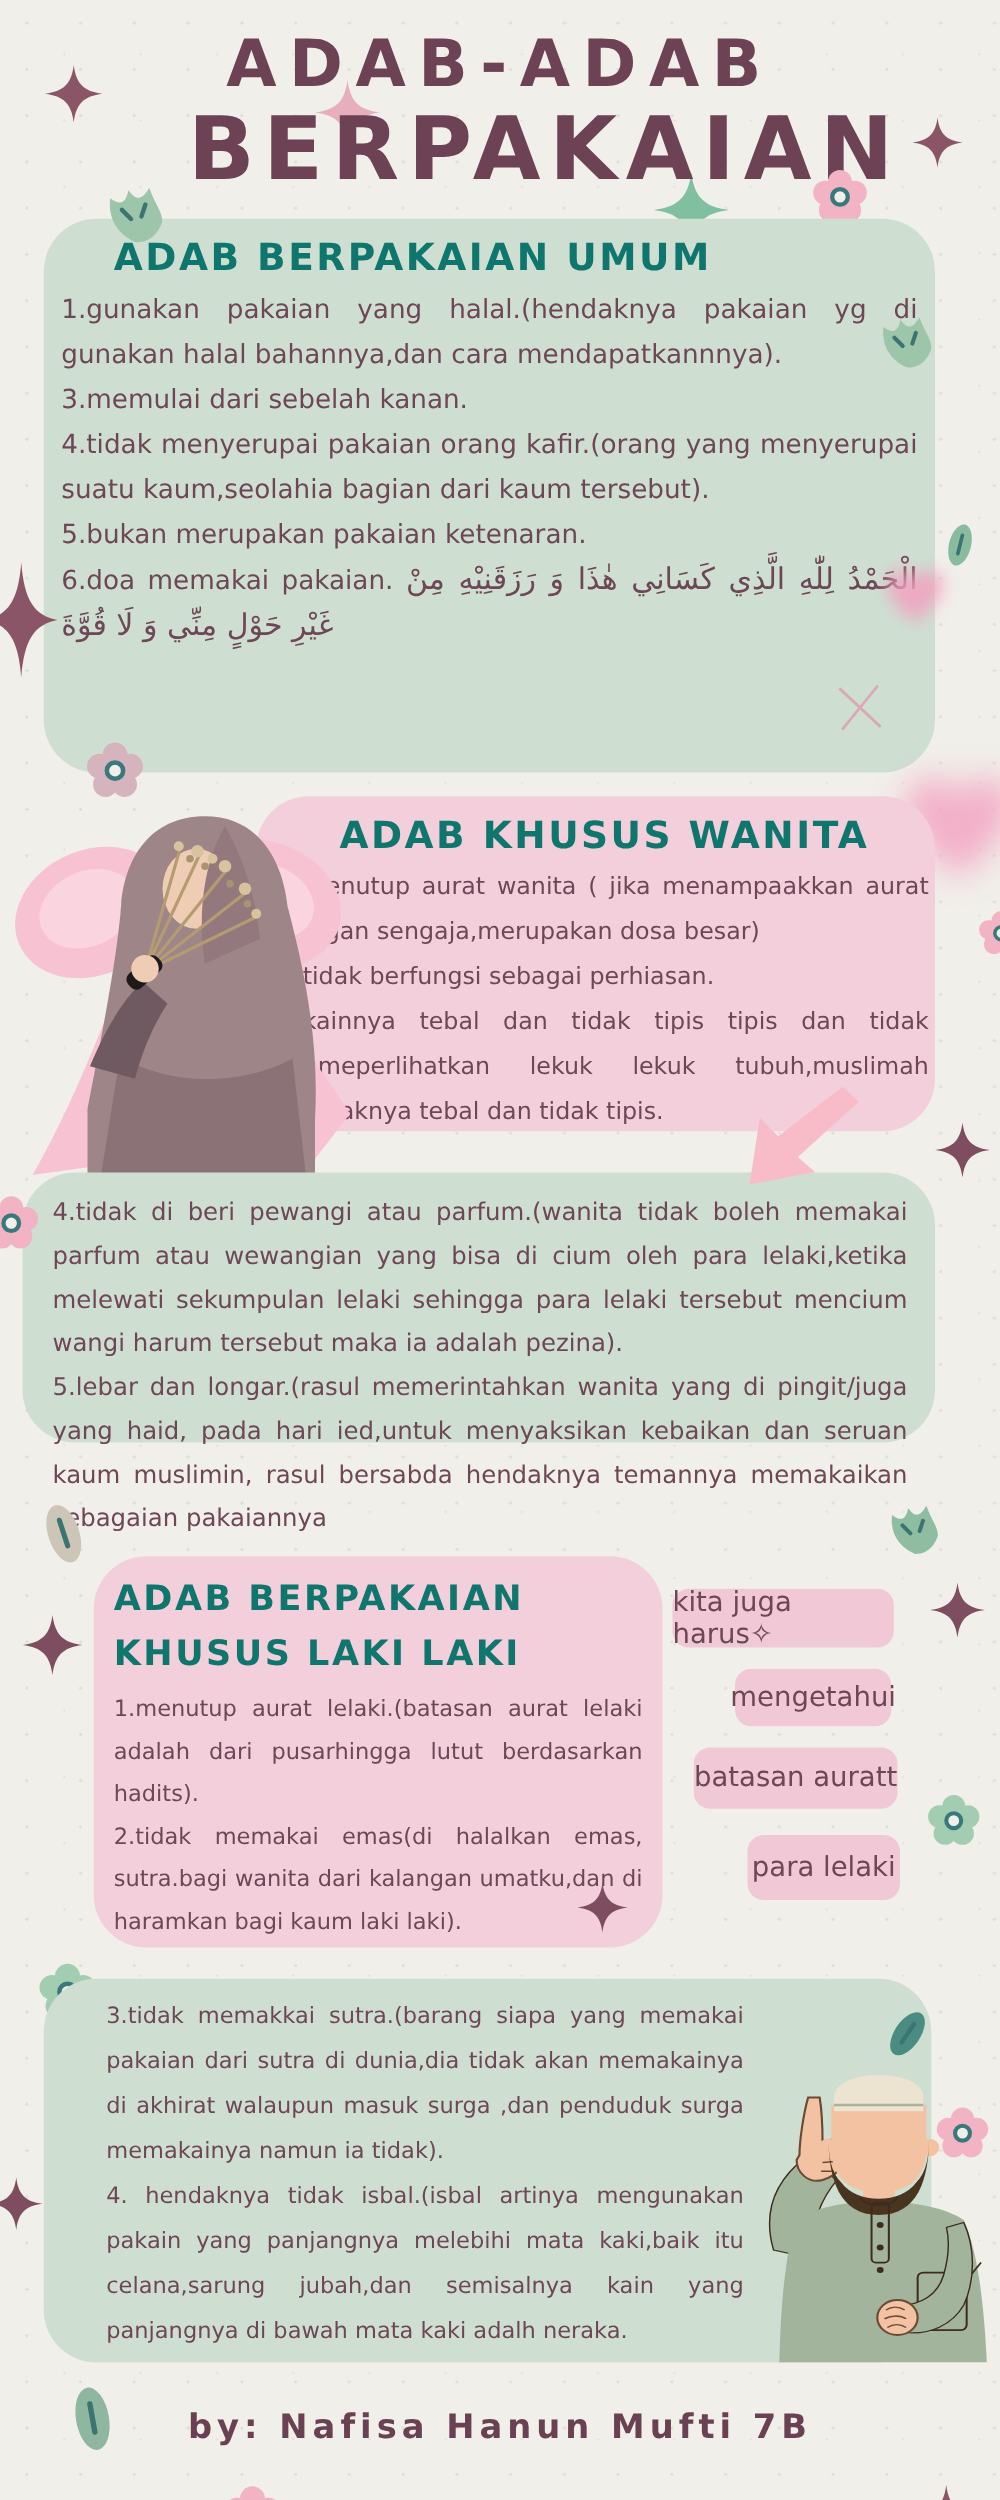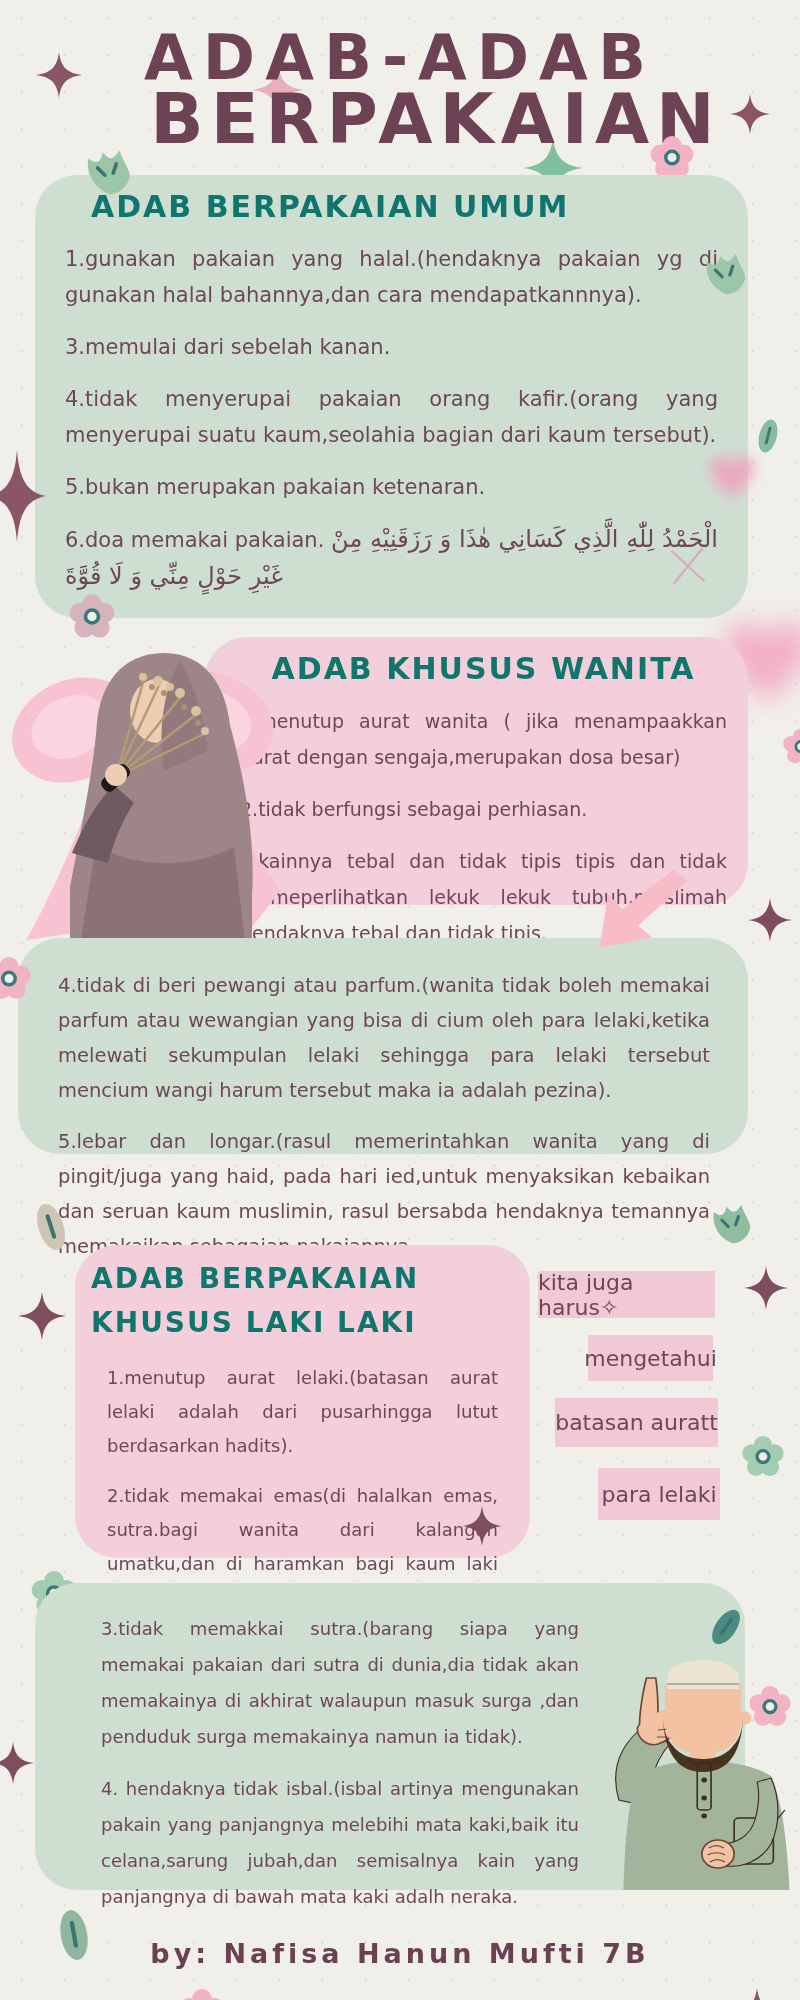--- a/index.html
+++ b/index.html
@@ -9,39 +9,39 @@
     background-image:
       radial-gradient(rgba(140,135,118,.16) 1.2px, transparent 1.4px),
       radial-gradient(rgba(120,114,98,.10) 1px, transparent 1.2px);
     background-size:43px 37px, 61px 53px;
     background-position:0 0, 21px 17px;
     font-family:"DejaVu Sans", sans-serif;
     color:#6e4757;
   }
   .abs{position:absolute;}
   .title-line{width:800px;text-align:center;font-weight:bold;color:#6d4254;line-height:1;}
-  #title1{top:26px;font-size:63px;letter-spacing:10px;}
+  #title1{top:26px;font-size:52px;letter-spacing:10px;}
   #title2{top:84px;font-size:70px;letter-spacing:7px;padding-left:36px;}
   .card{border-radius:42px;box-sizing:border-box;}
   .card.green{background:#cedfd2;}
   .card.pink{background:#f3cedb;}
-  .card p{margin:16px;text-align:justify;}
+  .card p{margin:0;text-align:justify;}
   .card-heading{font-weight:bold;color:#0f766e;letter-spacing:2px;}
   #card-umum{left:35px;top:175px;width:713px;height:443px;padding:10px 14px 0 14px;font-size:21px;line-height:36px;}
   #card-umum .card-heading{font-size:30px;margin:4px 0 4px 42px;}
   .arabic{font-size:24px;direction:rtl;unicode-bidi:isolate;}
   #card-wanita{left:205px;top:637px;width:543px;height:268px;padding:12px 5px 0 19px;font-size:19px;line-height:36px;}
   #card-wanita .card-heading{font-size:30px;text-align:center;margin:2px 0 4px 0;}
   #card-wanita2{left:18px;top:938px;width:730px;height:216px;padding:14px 22px 0 24px;font-size:19.5px;line-height:35px;}
   #card-laki{left:75px;top:1245px;width:455px;height:313px;padding:12px 16px 0 16px;font-size:18px;line-height:34px;}
   #card-laki .card-heading{font-size:28px;line-height:44px;margin-bottom:6px;}
   #card-laki2{left:35px;top:1583px;width:710px;height:307px;padding:12px 150px 0 50px;font-size:18px;line-height:36px;}
-  .bubble{background:#f1c9d6;border-radius:1px;display:flex;align-items:center;justify-content:center;
+  .bubble{background:#f1c9d6;border-radius:13px;display:flex;align-items:center;justify-content:center;
           font-size:22px;color:#6e4757;box-sizing:border-box;}
-  #byline{top:1926px;width:800px;text-align:center;font-size:27px;font-weight:bold;letter-spacing:4px;color:#6a4152;margin-top:12px;}
+  #byline{top:1926px;width:800px;text-align:center;font-size:27px;font-weight:bold;letter-spacing:4px;color:#6a4152;}
   .deco{position:absolute;pointer-events:none;}
   .blurheart{filter:blur(7px);opacity:.85;}
   .blurheart.big{filter:blur(13px);opacity:.8;}
 </style>
 </head>
 <body>
 
 <div class="poster">
 
   <svg width="0" height="0" style="position:absolute">

